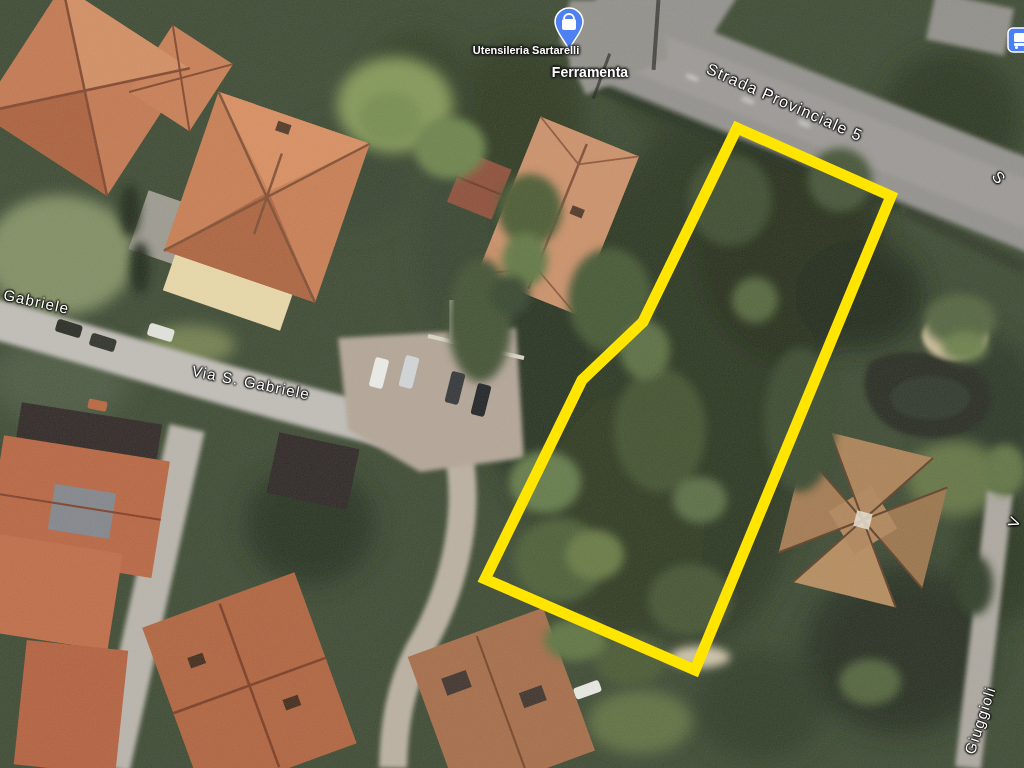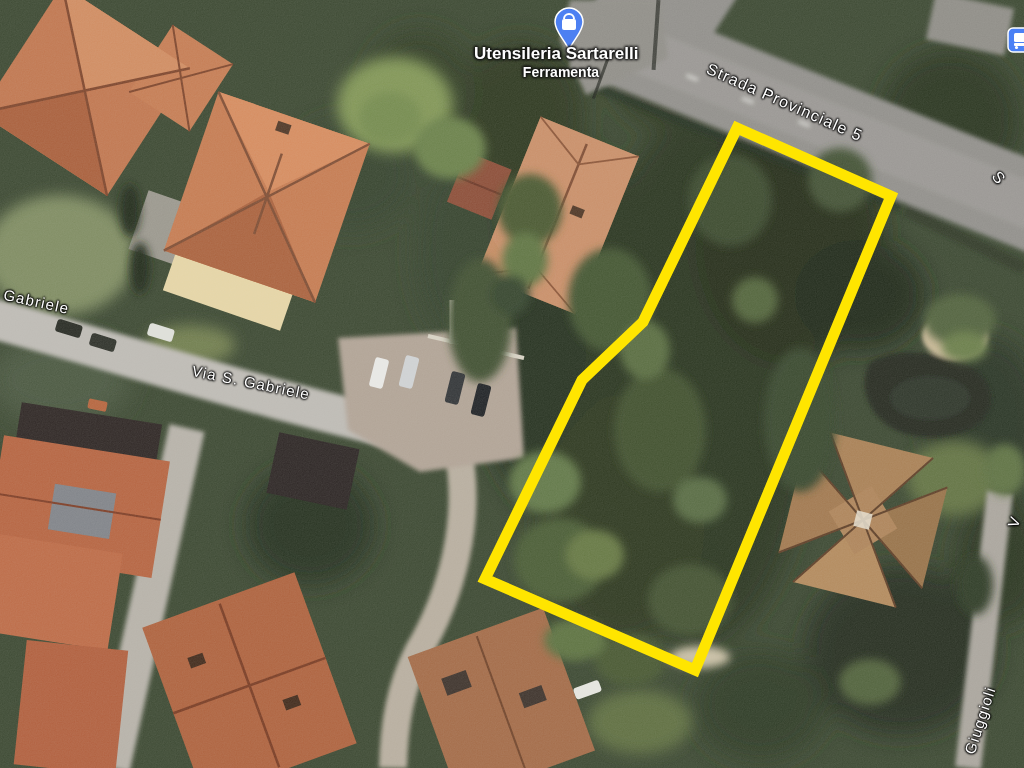--- a/index.html
+++ b/index.html
@@ -16,22 +16,22 @@
     user-select:none;
   }
   .poi-label{
     position:absolute;color:#fff;white-space:nowrap;text-align:center;
     font-weight:600;
     text-shadow:0 1px 3px rgba(20,20,20,.95),0 -1px 3px rgba(20,20,20,.95),
                 1px 0 3px rgba(20,20,20,.95),-1px 0 3px rgba(20,20,20,.95),
                 0 0 2px rgba(0,0,0,.9);
     user-select:none;
   }
-  .poi-name{left:474px;top:44px;width:150px;font-size:17px;}
-  .poi-cat{left:505px;top:64px;width:112px;font-size:14px;}
+  .poi-name{left:451px;top:44px;width:150px;font-size:11px;}
+  .poi-cat{left:534px;top:64px;width:112px;font-size:14px;}
   .lbl-sp5{left:711px;top:60px;font-size:16px;transform:rotate(24deg);}
   .lbl-via-sg{left:194px;top:362px;transform:rotate(11.5deg);}
   .lbl-sg{left:-16px;top:281px;transform:rotate(12.5deg);}
   .lbl-giu{left:961px;top:751px;transform:rotate(-72deg);}
   .lbl-ptr{left:1002px;top:168px;font-size:16px;transform:rotate(52deg);}
   .lbl-pbr{left:1004px;top:524px;transform:rotate(-70deg);}
   .poi-pin{position:absolute;left:549px;top:6px;}
   .transit-icon{position:absolute;left:1006px;top:26px;}
 </style>
 </head>

